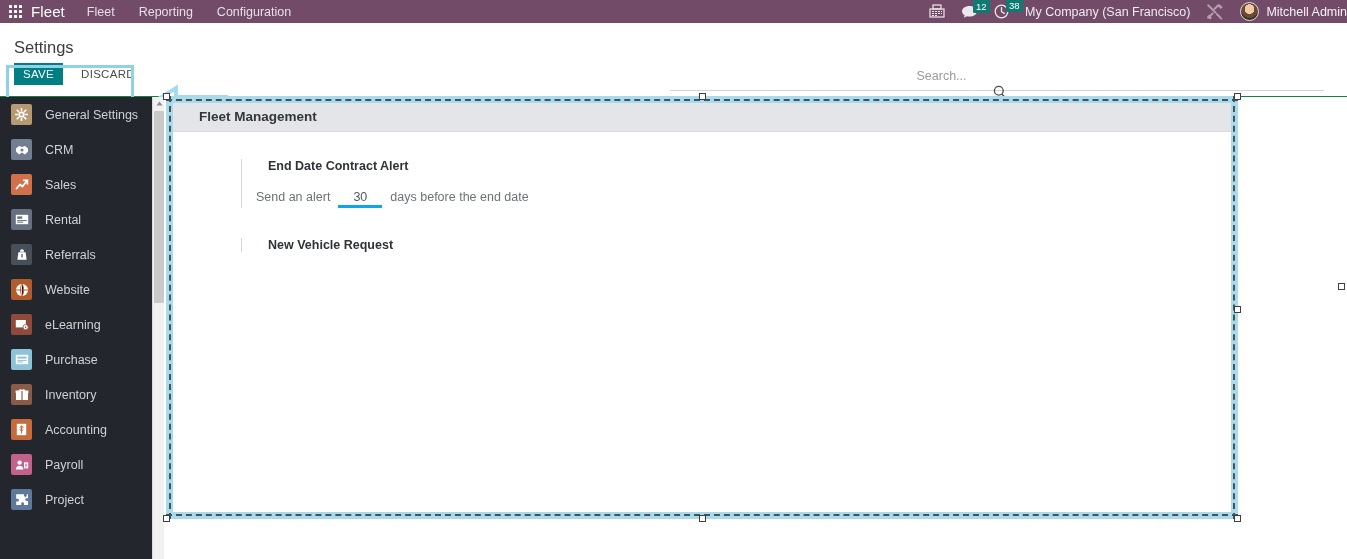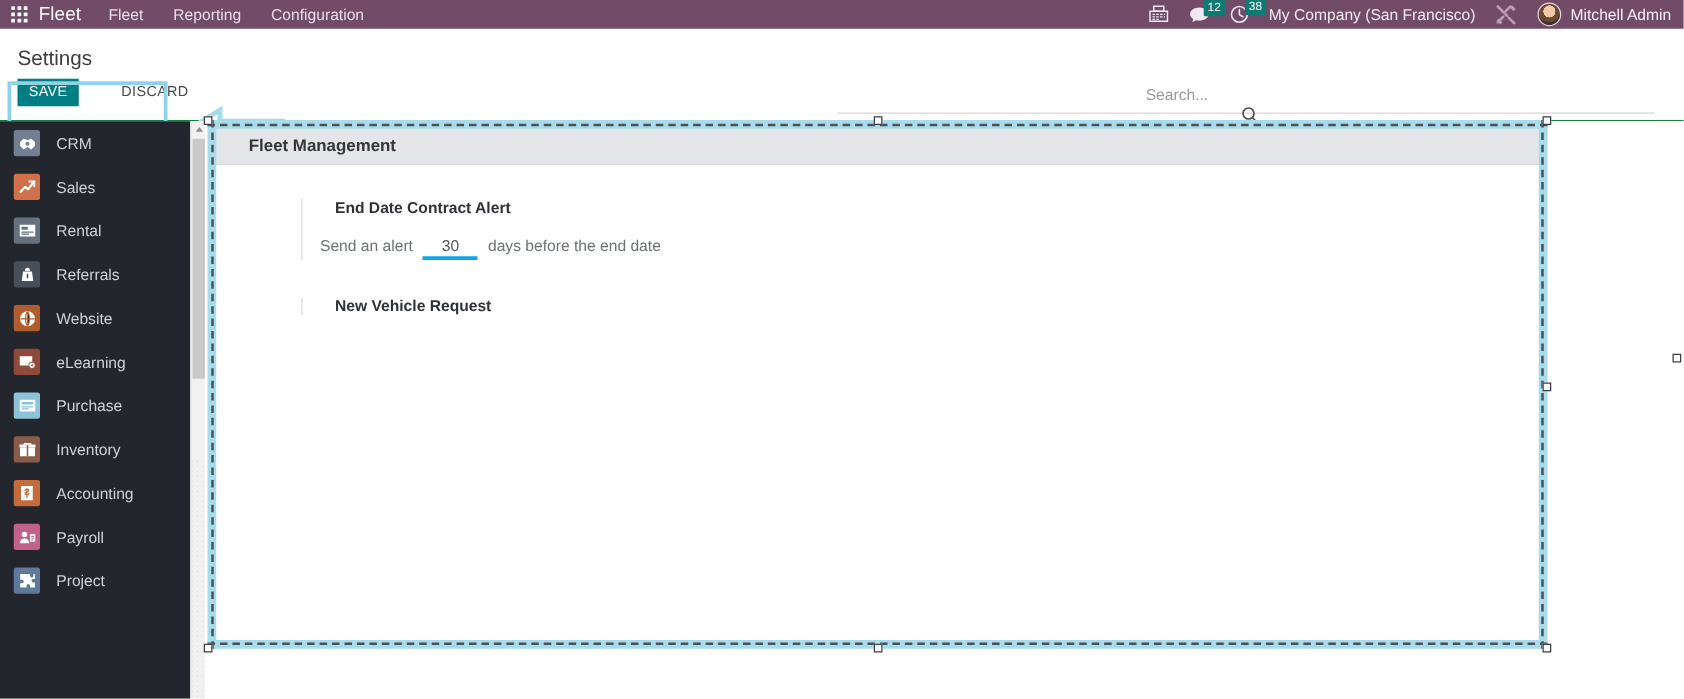--- a/index.html
+++ b/index.html
@@ -26,21 +26,21 @@
   }
   .apps-grid i { background: #ffffff; display:block; border-radius:0.5px; }
   .brand {
     font-size: 15px; color: #ffffff; margin-right: 22px; letter-spacing: .1px;
   }
   .menu-item {
     font-size: 12.5px; color: #e8dfe5; margin-right: 24px; cursor: pointer;
     white-space: nowrap;
   }
   .topbar-right {
-    margin-left: auto; display: flex; align-items: center; padding-right: 10px;
+    margin-left: auto; display: flex; align-items: center; padding-right: 0;
   }
   .tb-icon {
     position: relative; margin-right: 16px; display: flex; align-items: center;
     color: #efe7ed; cursor: pointer;
   }
   .tb-icon svg { display:block; }
   .badge {
     position: absolute; top: -5px; left: 12px;
     background: #0E7A72; color: #fff; font-size: 9.5px; line-height: 11px;
     padding: 1px 3px 1px 3px; border-radius: 1px; font-weight: 400;
@@ -58,21 +58,21 @@
   
   .controlpanel {
     position: absolute; left: 0; top: 31px; width: 1347px; height: 66px;
     background: #ffffff; border-bottom: 1px solid #15803d;
   }
   .cp-left { position: absolute; left: 14px; top: 6px; }
   .cp-title {
     font-size: 16.5px; color: #3f3c3e; font-weight: 400; line-height: 20px;
     margin-bottom: 6px;
   }
-  .cp-buttons { display: flex; align-items: center; gap: 16px; }
+  .cp-buttons { display: flex; align-items: center; }
   .btn-save {
     background: #017E84; color: #ffffff; font-size: 11.5px; letter-spacing: .3px;
     padding: 5px 9px 5px 9px; border: none; cursor: pointer; line-height: 12px;
   }
   .btn-discard {
     background: transparent; color: #4a4a4a; font-size: 11.5px; letter-spacing: .3px;
     padding: 5px 10px; border: none; cursor: pointer; margin-left: 8px; line-height: 12px;
   }
   
   .anno-box {
@@ -276,20 +276,30 @@
     </div>
 
     <div class="anno-box"></div>
     <svg class="anno-arrow" viewBox="0 0 80 38">
       <path d="M2 19 L26 4 L26 13 L76 13 L76 25 L26 25 L26 34 Z" fill="#ffffff" stroke="#A5DCEC" stroke-width="4" stroke-linejoin="miter"></path>
     </svg>
   </div>
 
   <div class="sidebar">
     <div class="side-item">
+      <span class="side-ico" style="background:#b79a72">
+        <svg width="13" height="13" viewBox="0 0 13 13">
+            <circle cx="6.5" cy="6.5" r="3.1" fill="#fff"></circle>
+            <circle cx="6.5" cy="6.5" r="1.3" fill="#b79a72"></circle>
+            <path d="M6.5 0.4v2M6.5 10.6v2M0.4 6.5h2M10.6 6.5h2M2.2 2.2l1.4 1.4M9.4 9.4l1.4 1.4M10.8 2.2L9.4 3.6M3.6 9.4L2.2 10.8" stroke="#fff" stroke-width="1.6" stroke-linecap="round"></path>
+          </svg>
+      </span>
+      <span class="side-label">General Settings</span>
+    </div>
+    <div class="side-item">
       <span class="side-ico" style="background:#717f91">
         <svg width="14" height="12" viewBox="0 0 14 12">
             <path d="M1 4.5l3-2.5 3 1 3-1 3 2.5v3l-3 3-3-2-3 2-3-3z" fill="#fff"></path>
             <circle cx="7" cy="6" r="1.6" fill="#717f91"></circle>
           </svg>
       </span>
       <span class="side-label">CRM</span>
     </div>
     <div class="side-item">
       <span class="side-ico" style="background:#d0714c">

